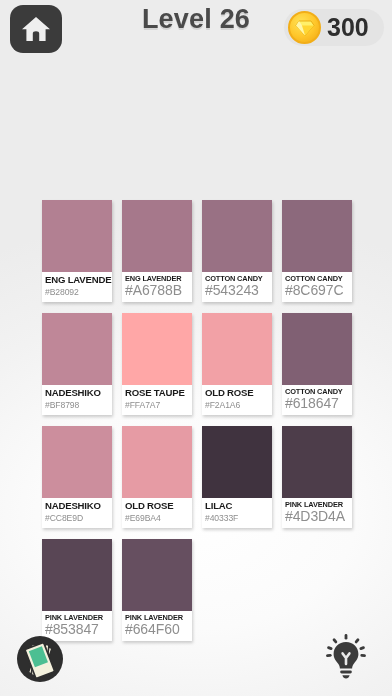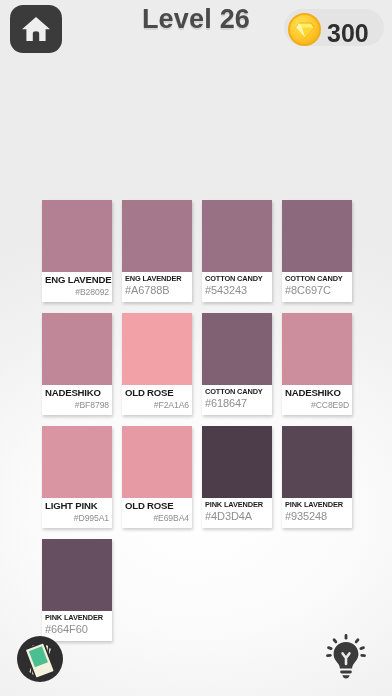--- a/index.html
+++ b/index.html
@@ -38,21 +38,21 @@
     letter-spacing:0.2px;
     text-shadow:0 2px 0 rgba(0,0,0,0.10);
     pointer-events:none;
   }
 
   .coin-pill{
     position:absolute; right:8px; top:9px;
     height:37px; min-width:100px;
     background:#e4e4e4;
     border-radius:19px;
-    display:flex; align-items:flex-end;
+    display:flex; align-items:center;
     padding:0 14px 0 4px;
     gap:6px;
   }
   .coin{
     width:33px; height:33px; border-radius:50%;
     background:radial-gradient(circle at 38% 33%, #ffe257 0%, #ffc72b 52%, #f0a612 100%);
     border:2px solid #f2ae18;
     display:flex; align-items:center; justify-content:center;
     flex:0 0 auto;
   }
@@ -90,29 +90,29 @@
     display:flex; flex-direction:column;
     justify-content:flex-start;
   }
   .cname{
     font-size:7.4px; font-weight:bold; color:#1b1b1b;
     letter-spacing:-0.15px;
     white-space:nowrap;
     line-height:10px;
   }
   .chex{
-    font-size:11px; color:#8e8e8e;
+    font-size:14px; color:#8e8e8e;
     letter-spacing:-0.1px;
     white-space:nowrap;
     line-height:10px;
     margin-top:1px;
   }
   
   .card.big .cname{ font-size:9.6px; letter-spacing:-0.2px; line-height:12px; }
-  .card.big .chex{ font-size:8.6px; line-height:11px;text-align:right; }
+  .card.big .chex{ font-size:8.6px; line-height:11px; }
 
   
   .bottombar{
     position:absolute; left:0; bottom:0; width:392px; height:74px;
   }
   .palette-btn{
     position:absolute; left:10px; top:6px;
     width:60px; height:60px;
     cursor:pointer;
   }
@@ -184,20 +184,27 @@
       </div>
     </div>
     <div class="card big">
       <div class="swatch" style="background: rgb(191, 135, 152);"></div>
       <div class="meta">
         <div class="cname">NADESHIKO</div>
         <div class="chex">#BF8798</div>
       </div>
     </div>
     <div class="card big">
+      <div class="swatch" style="background: rgb(255, 167, 167);"></div>
+      <div class="meta">
+        <div class="cname">ROSE TAUPE</div>
+        <div class="chex">#FFA7A7</div>
+      </div>
+    </div>
+    <div class="card big">
       <div class="swatch" style="background: rgb(242, 161, 166);"></div>
       <div class="meta">
         <div class="cname">OLD ROSE</div>
         <div class="chex">#F2A1A6</div>
       </div>
     </div>
     <div class="card">
       <div class="swatch" style="background: rgb(128, 96, 115);"></div>
       <div class="meta">
         <div class="cname">COTTON CANDY</div>
@@ -205,45 +212,45 @@
       </div>
     </div>
     <div class="card big">
       <div class="swatch" style="background: rgb(204, 142, 157);"></div>
       <div class="meta">
         <div class="cname">NADESHIKO</div>
         <div class="chex">#CC8E9D</div>
       </div>
     </div>
     <div class="card big">
-      <div class="swatch" style="background: rgb(217, 149, 161);"></div>
-      <div class="meta">
-        <div class="cname">LIGHT PINK</div>
-        <div class="chex">#D995A1</div>
-      </div>
-    </div>
-    <div class="card big">
       <div class="swatch" style="background: rgb(230, 155, 164);"></div>
       <div class="meta">
         <div class="cname">OLD ROSE</div>
         <div class="chex">#E69BA4</div>
       </div>
     </div>
+    <div class="card big">
+      <div class="swatch" style="background: rgb(64, 51, 63);"></div>
+      <div class="meta">
+        <div class="cname">LILAC</div>
+        <div class="chex">#40333F</div>
+      </div>
+    </div>
     <div class="card">
       <div class="swatch" style="background: rgb(77, 61, 74);"></div>
       <div class="meta">
         <div class="cname">PINK LAVENDER</div>
         <div class="chex">#4D3D4A</div>
       </div>
     </div>
     <div class="card">
       <div class="swatch" style="background: rgb(89, 70, 85);"></div>
       <div class="meta">
         <div class="cname">PINK LAVENDER</div>
-        <div class="chex">#935248</div>
+        <div class="chex">#853847</div>
       </div>
     </div>
     <div class="card">
       <div class="swatch" style="background: rgb(102, 79, 96);"></div>
       <div class="meta">
         <div class="cname">PINK LAVENDER</div>
         <div class="chex">#664F60</div>
       </div>
     </div>
   </div>

